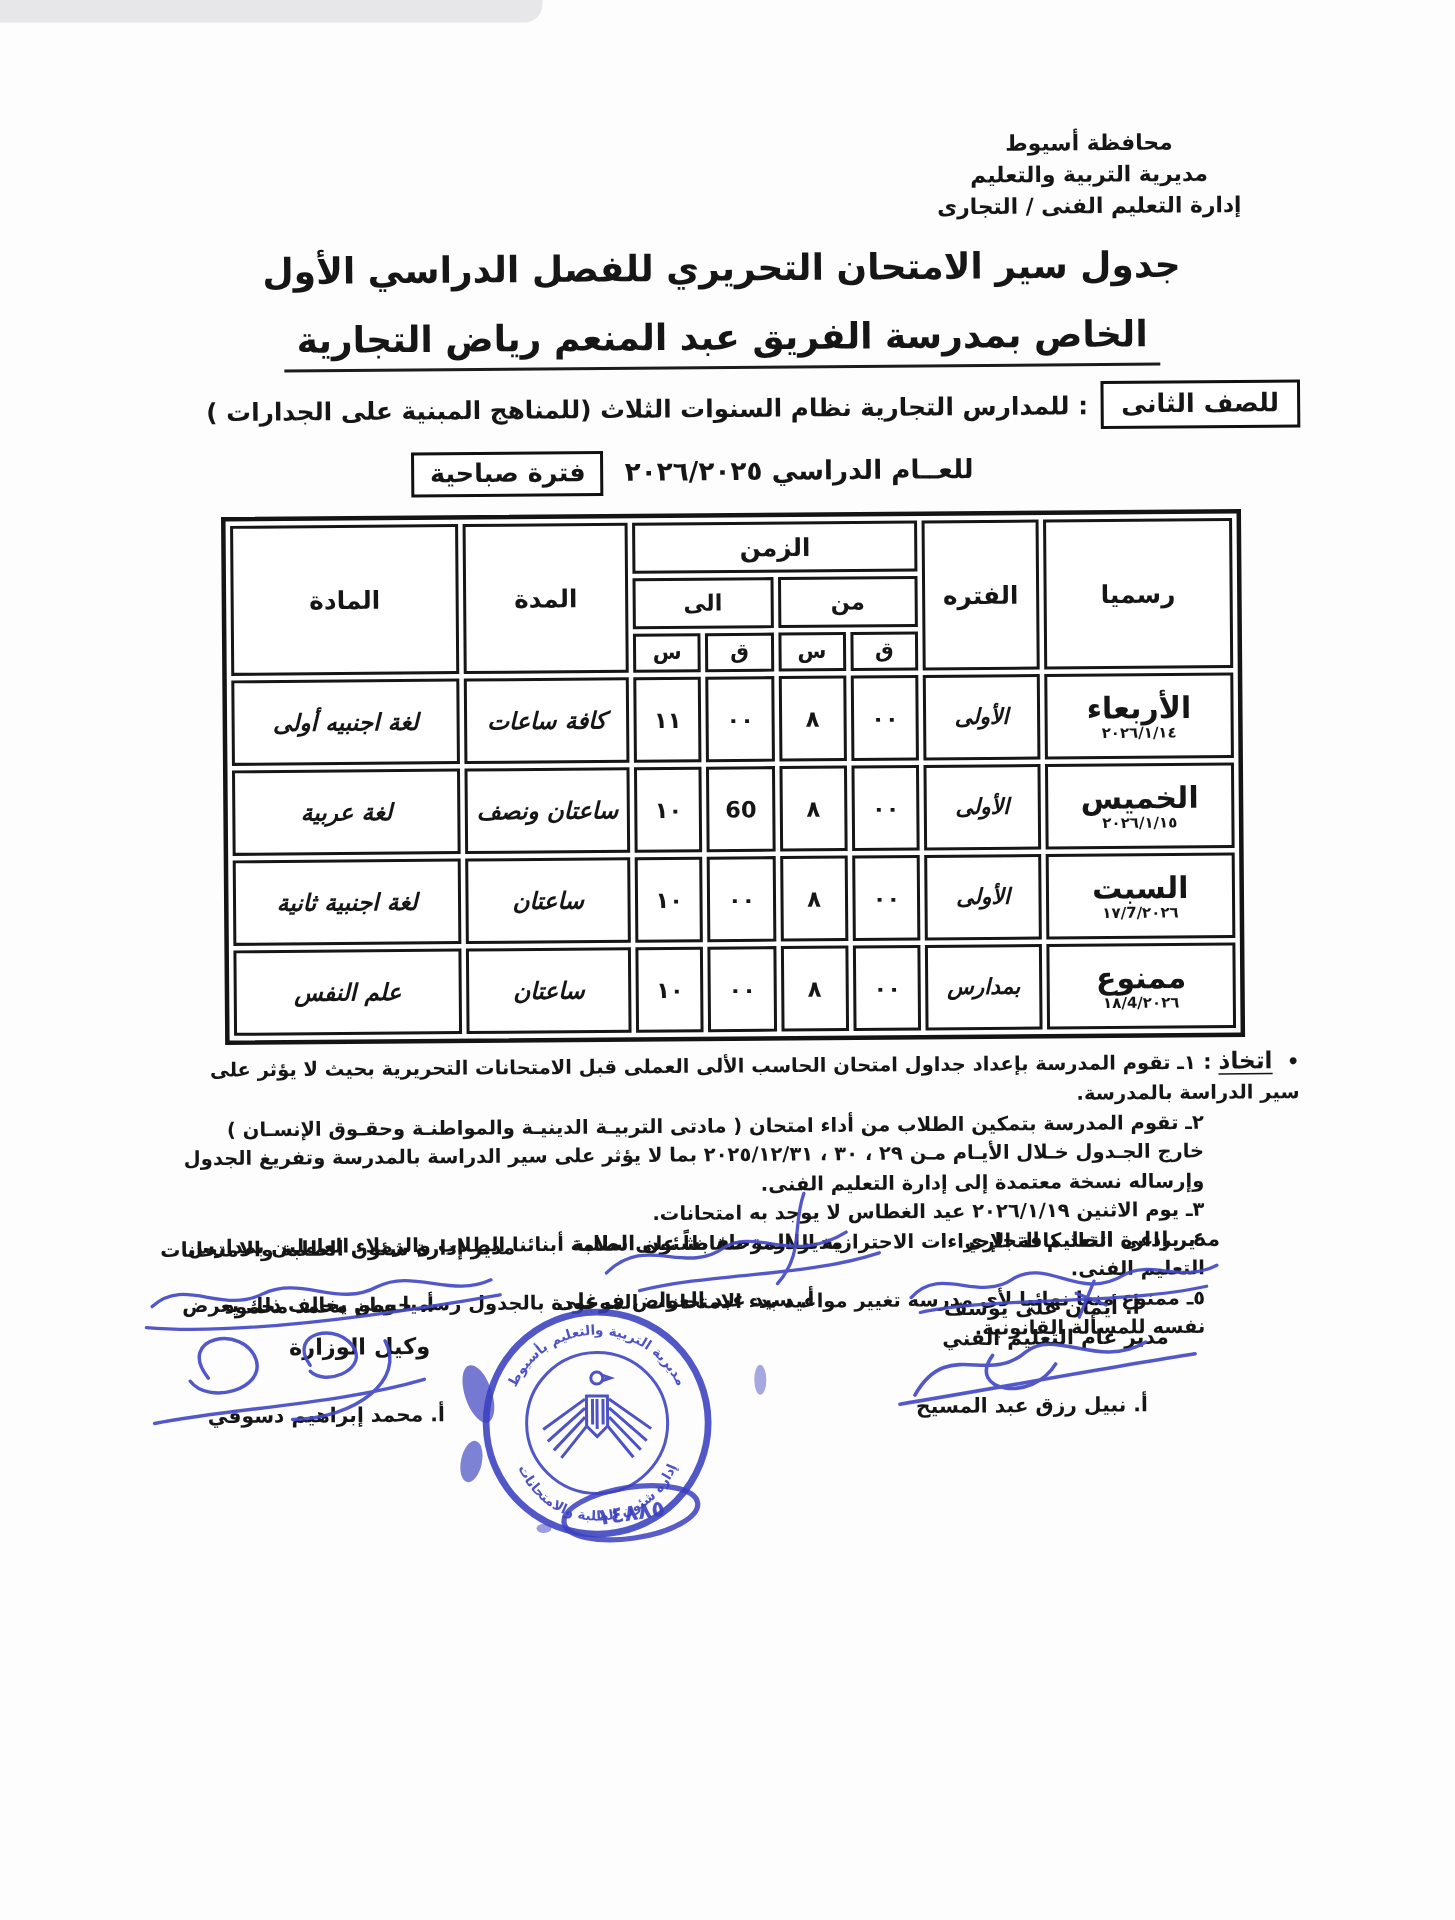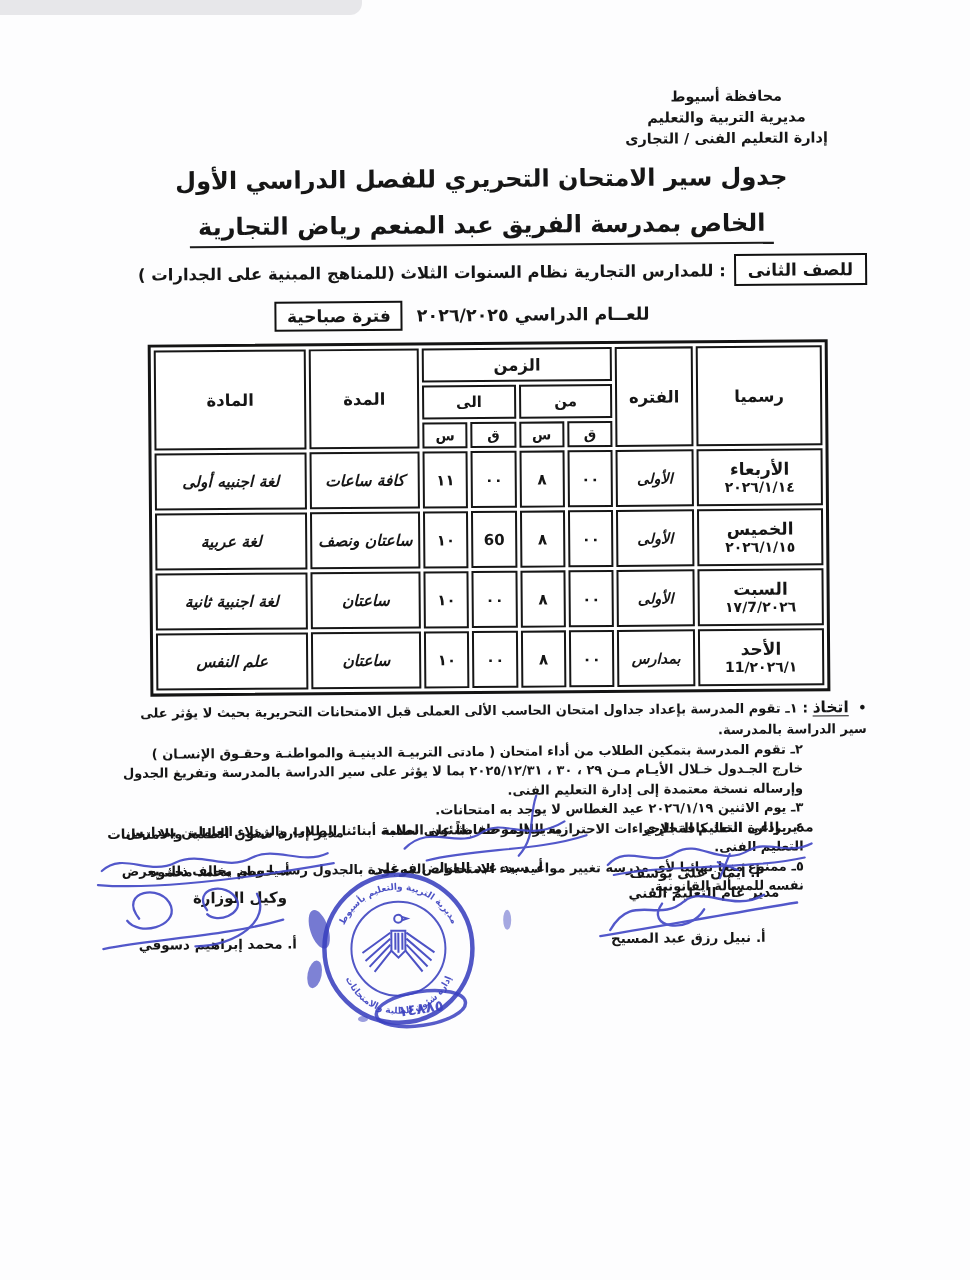--- a/index.html
+++ b/index.html
@@ -21,22 +21,22 @@
   .year-text { font-size:17.5px; font-weight:bold; }
   .shift-box { border:2.5px solid #111; padding:3px 10px; font-size:17px; font-weight:bold; background:#fff; }
 
   table.exam { position:absolute; top:342px; left:150px; width:680px; border-collapse:separate; border-spacing:3px; border:3.5px solid #141414; table-layout:fixed; background:#fff; }
   table.exam th, table.exam td { border:2.2px solid #161616; text-align:center; vertical-align:middle; font-weight:bold; background:#fff; }
   th.h-main { font-size:16.5px; }
   th.h-sub  { font-size:15px; height:34px; }
   th.h-qs   { font-size:14px; height:26px; }
   thead tr.r1 th { height:34px; }
   tbody td { height:57px; }
-  .day-name { font-size:17px; line-height:1.15; }
-  .day-date { font-size:14px; letter-spacing:.5px; }
+  .day-name { font-size:20px; line-height:1.15; }
+  .day-date { font-size:10px; letter-spacing:.5px; }
   td.period { font-size:14.5px; font-style:italic; }
   td.num { font-size:15px; }
   td.duration, td.subject { font-size:15.5px; font-style:italic; }
 
   .notes { position:absolute; top:699px; right:104px; width:748px; font-size:13px; font-weight:bold; line-height:1.5; text-align:right; }
   .note-bullet { font-size:13px; margin-left:5px; }
   .note-label { font-size:15.5px; text-decoration:underline; text-underline-offset:3px; }
   .note-sep { font-size:14px; }
   .note-item { padding-right:64px; }
 
@@ -140,22 +140,22 @@
           <td class="period">الأولى</td>
           <td class="num">٠٠</td>
           <td class="num">٨</td>
           <td class="num">٠٠</td>
           <td class="num">١٠</td>
           <td class="duration">ساعتان</td>
           <td class="subject">لغة اجنبية ثانية</td>
         </tr>
         <tr>
           <td>
-            <div class="day-name">الأحد</div>
-            <div class="day-date">٢٠٢٦/١/11</div>
+            <div class="day-name">ممنوع</div>
+            <div class="day-date">٢٠٢٦/4/١٨</div>
           </td>
           <td class="period">بمدارس</td>
           <td class="num">٠٠</td>
           <td class="num">٨</td>
           <td class="num">٠٠</td>
           <td class="num">١٠</td>
           <td class="duration">ساعتان</td>
           <td class="subject">علم النفس</td>
         </tr>
       </tbody>

